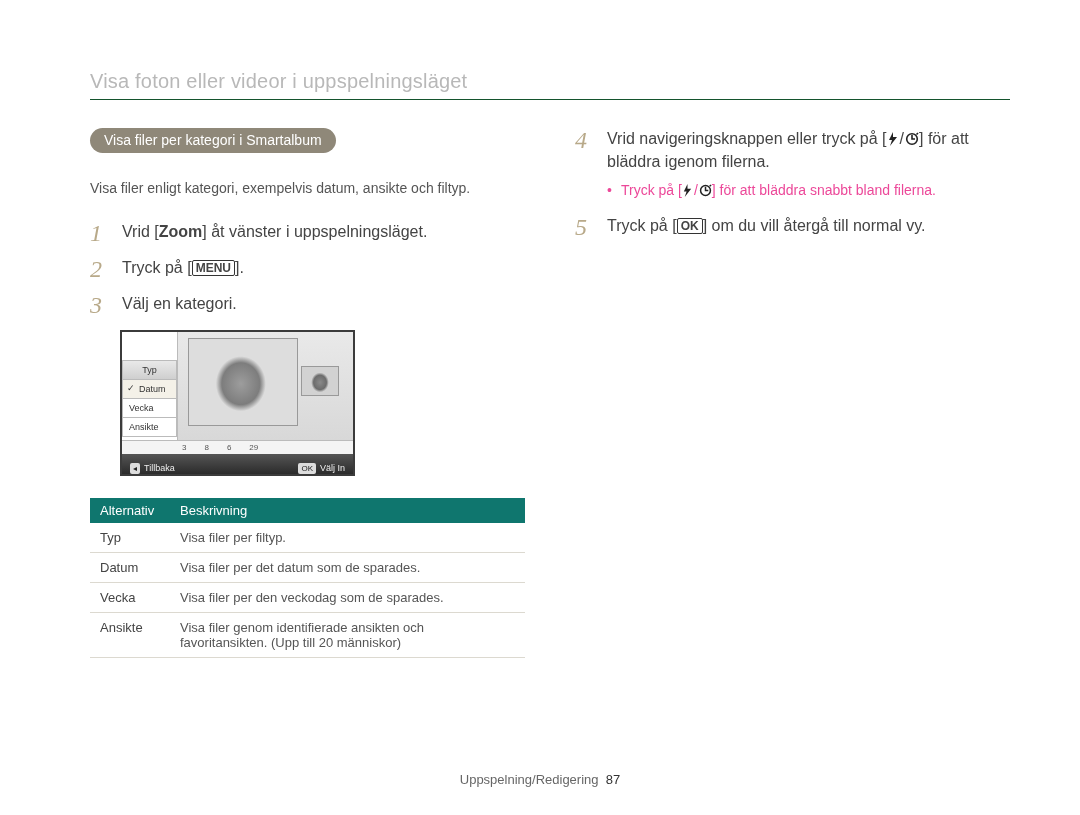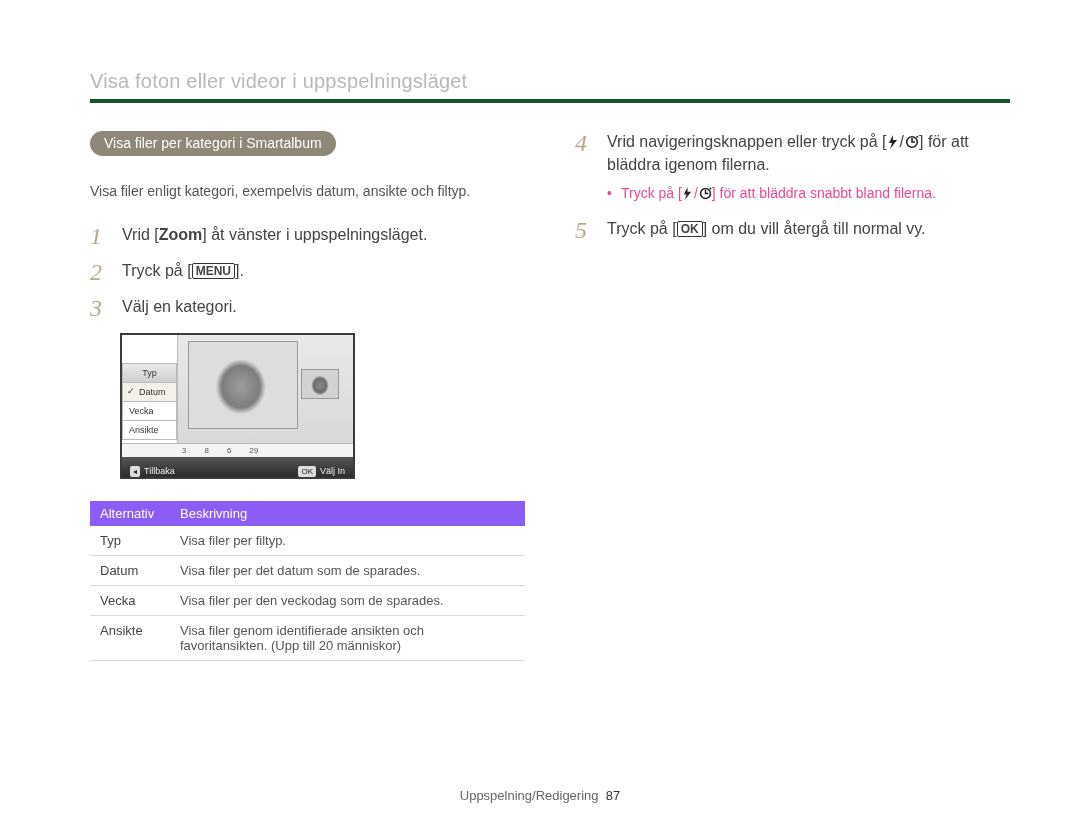--- a/index.html
+++ b/index.html
@@ -16,21 +16,21 @@
     padding: 70px 70px 30px 90px;
     width: 100%;
     height: 100%;
     position: relative;
   }
   .page-title {
     color: #b8b8b8;
     font-size: 20px;
     font-weight: 300;
     letter-spacing: 0.2px;
-    border-bottom: 4px solid #14532d;
+    border-bottom: 1px solid #14532d;
     padding-bottom: 6px;
     margin-bottom: 28px;
   }
   .columns {
     display: flex;
     gap: 50px;
   }
   .col { flex: 1; }
   .pill {
     display: inline-block;
@@ -229,40 +229,40 @@
   }
 
   
   table.desc {
     width: 435px;
     border-collapse: collapse;
     font-size: 13px;
     margin-left: 0;
   }
   table.desc th {
-    background: #8b5cf6;
+    background: #0f766e;
     color: #fff;
     font-weight: normal;
     text-align: left;
     padding: 5px 10px;
   }
   table.desc td {
     padding: 7px 10px;
     border-bottom: 1px solid #dcd9d0;
     color: #555;
     vertical-align: top;
   }
   table.desc td:first-child {
     width: 80px;
     color: #444;
   }
 
   .footer {
     position: absolute;
-    bottom: 12px;
+    bottom: 28px;
     left: 0;
     width: 100%;
     text-align: center;
     font-size: 13px;
     color: #666;
   }
   .footer .pg { color: #333; }
 </style>
 </head>
 <body>

